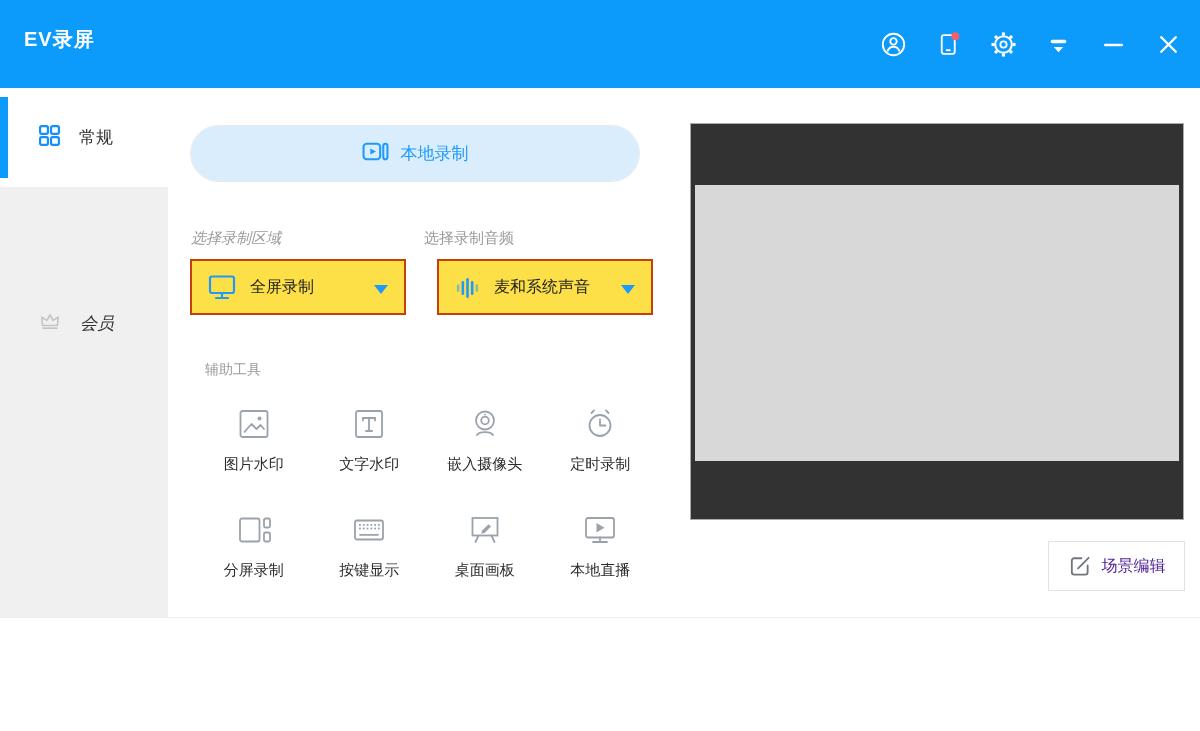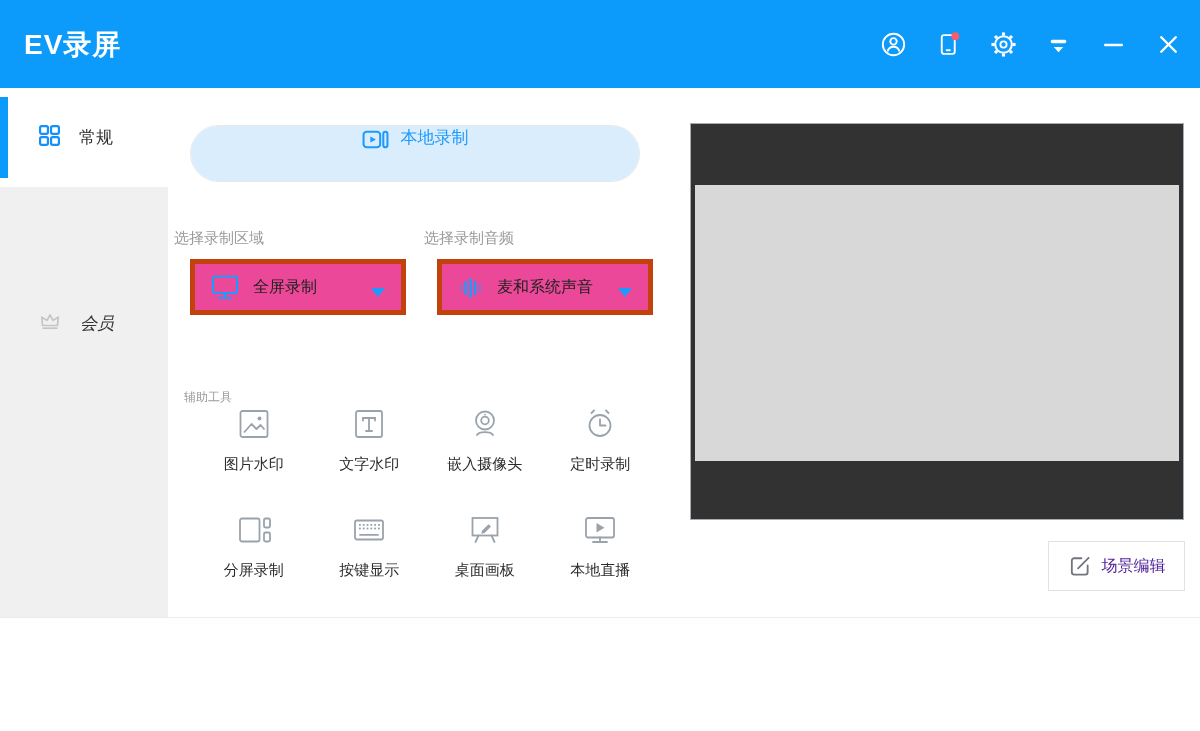--- a/index.html
+++ b/index.html
@@ -2,53 +2,53 @@
 <html><head>
 <meta charset="utf-8">
 <style>
   * { margin:0; padding:0; box-sizing:border-box; }
   html,body { background:#ffffff; }
   body { font-family:"Liberation Sans", sans-serif; }
   #app { position:relative; width:1200px; height:731px; background:#fff; overflow:hidden; }
 
   
   .titlebar { position:absolute; left:0; top:0; width:1200px; height:88px; background:#0d9bfb; }
-  .app-title { position:absolute; left:24px; top:26px; color:#fff; font-size:28px; font-weight:bold; letter-spacing:1px; }
+  .app-title { position:absolute; left:24px; top:26px; color:#fff; font-size:20px; font-weight:bold; letter-spacing:1px; }
   .titlebar-icons { position:absolute; right:18px; top:0; height:88px; display:flex; align-items:center; gap:28px; }
   .tb-icon { position:relative; width:27px; height:27px; display:flex; align-items:center; justify-content:center; cursor:pointer; }
   .tb-icon svg { display:block; }
 
   
   .sidebar { position:absolute; left:0; top:88px; width:168px; height:529px; background:#f0f0f1; }
   .side-item { position:absolute; left:0; width:168px; display:flex; align-items:center; gap:18px; padding-left:38px; cursor:pointer; }
   .side-item .lbl { font-size:17px; color:#333; }
   .side-item.active { top:0; height:99px; background:#ffffff; }
   .side-item.active::before { content:""; position:absolute; left:0; top:9px; width:8px; height:81px; background:#0d9bfb; }
   .side-item.item-2 { top:120px; height:50px; }
   .side-item.item-3 { top:210px; height:50px;font-style:italic; }
 
   
   .tab-group { position:absolute; left:190px; top:125px; width:450px; height:57px; border:1px solid #e8e8e8; border-radius:29px; overflow:hidden; display:flex; background:#fff; }
-  .tab { flex:1; display:flex; align-items:flex-start; justify-content:center; gap:12px; cursor:pointer; }
+  .tab { flex:1; display:flex; align-items:center; justify-content:center; gap:12px; cursor:pointer; }
   .tab .t-lbl { font-size:17px; color:#333; }
   .tab.active { background:#d9edfd; }
   .tab.active .t-lbl { color:#1e9afc; }
 
   .field-label { position:absolute; font-size:15px; color:#9a9a9a; }
-  .lbl-region { left:174px; top:229px; }
+  .lbl-region { left:191px; top:229px;font-style:italic; }
   .lbl-audio  { left:424px; top:229px; }
 
-  .select-box { position:absolute; top:259px; width:216px; height:56px; background:#ec4899; border:5px solid #c2410c; display:flex; align-items:center; cursor:pointer; }
+  .select-box { position:absolute; top:259px; width:216px; height:56px; background:#fde047; border:2px solid #c2410c; display:flex; align-items:center; cursor:pointer; }
   .select-region { left:190px; }
   .select-audio  { left:437px; }
   .select-box .s-icon { margin-left:15px; display:flex; align-items:center; }
   .select-box .s-val { margin-left:13px; font-size:16px; color:#222; }
   .caret { position:absolute; right:16px; top:24px; width:0; height:0; border-left:7px solid transparent; border-right:7px solid transparent; border-top:9px solid #1e9afc; }
 
-  .tools-title { position:absolute; left:184px; top:361px; font-size:12px; color:#9a9a9a;margin-top:28px; }
+  .tools-title { position:absolute; left:205px; top:361px; font-size:14px; color:#9a9a9a; }
   .tools-grid { position:absolute; left:196px; top:394px; width:462px; display:grid; grid-template-columns:repeat(4,1fr); grid-auto-rows:106px;text-align:center; }
   .tool { display:flex; flex-direction:column; align-items:center; padding-top:10px; cursor:pointer; }
   .tool .tool-lbl { margin-top:7px; font-size:15px; color:#2b2b2b; white-space:nowrap; }
 
   
   .preview { position:absolute; left:690px; top:123px; width:494px; height:397px; background:#323232; border:1px solid #a3adb3; }
   .preview-screen { position:absolute; left:4px; top:61px; width:484px; height:276px; background:#d8d8d8; }
   .edit-btn { position:absolute; left:1048px; top:541px; width:137px; height:50px; background:#fff; border:1px solid #e2e2e2; display:flex; align-items:center; justify-content:center; gap:11px; cursor:pointer; }
   .edit-btn .e-lbl { font-size:16px; color:#4c1d95; }
 

